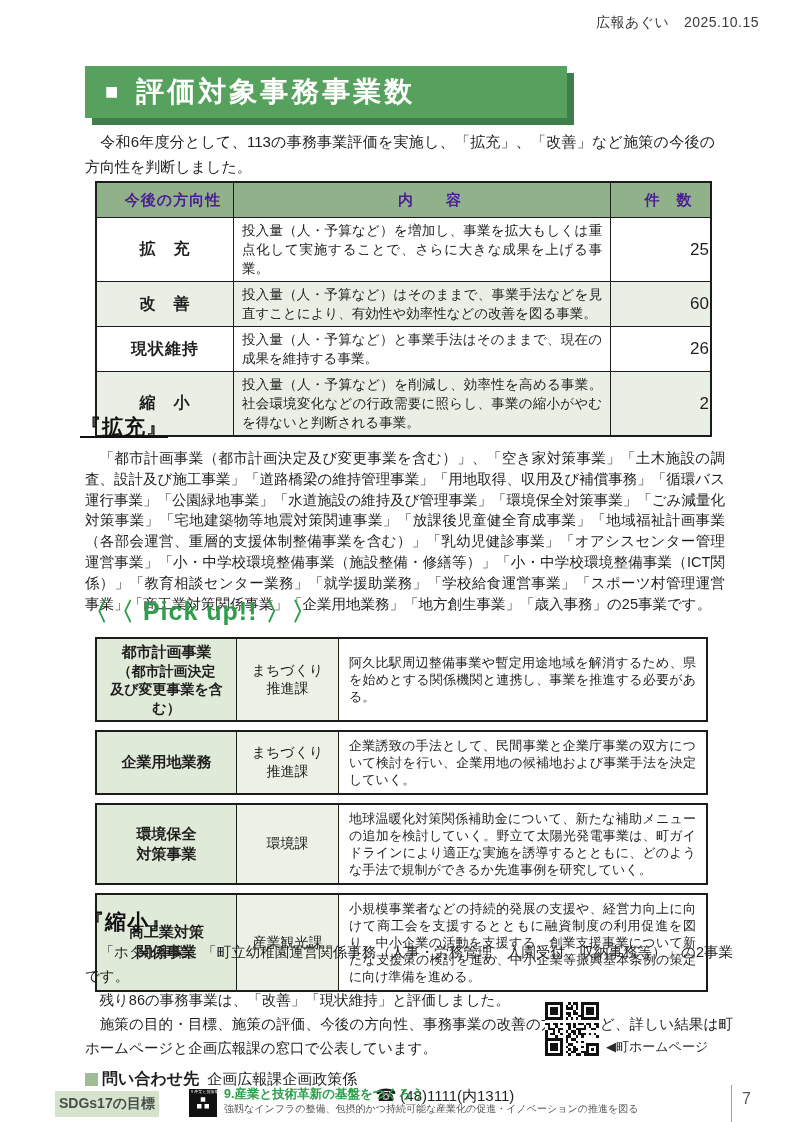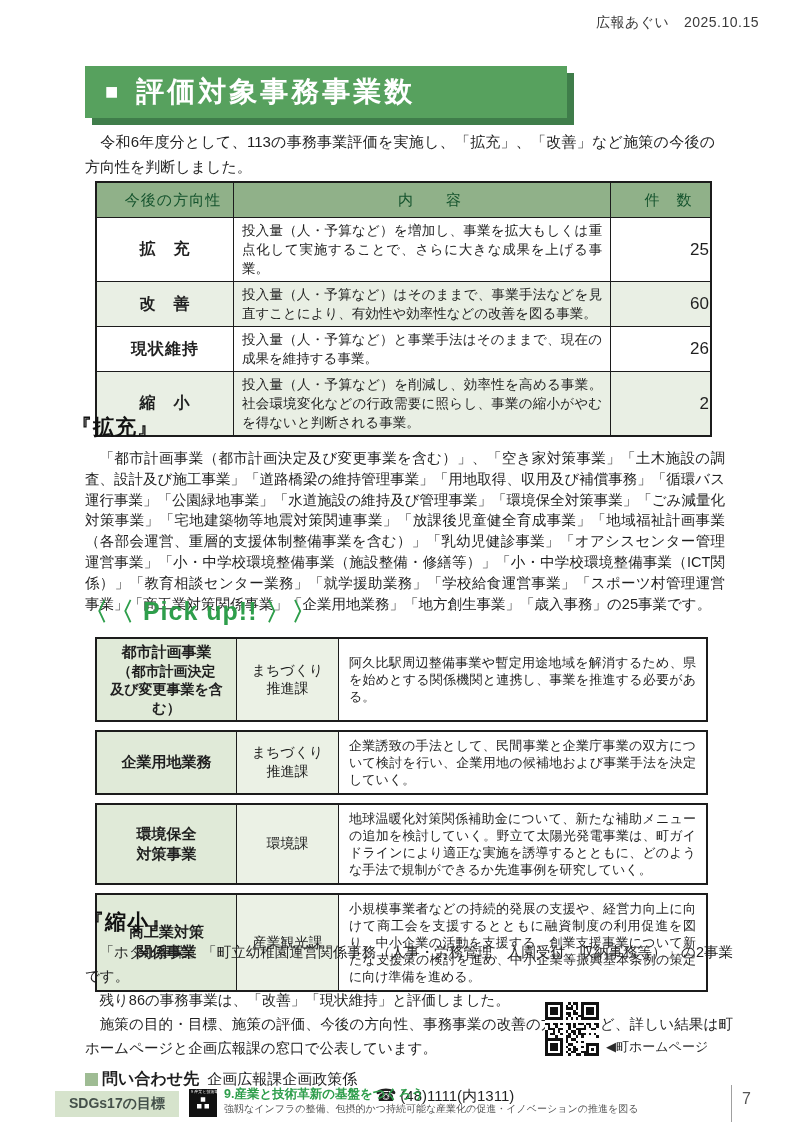--- a/index.html
+++ b/index.html
@@ -26,34 +26,34 @@
   
   .intro{top:129px;left:85px;width:630px;font-size:15px;line-height:25px;text-align:justify;}
 
   
   .dtable{
     top:181px;left:95px;width:617px;border-collapse:collapse;
     border:2px solid #1c1c1c;table-layout:fixed;
   }
   .dtable th,.dtable td{border:1px solid #1c1c1c;}
   .dtable th{
-    background:#90b189;color:#14532d;font-size:15px;font-weight:normal;
+    background:#90b189;color:#4c1d95;font-size:15px;font-weight:bold;
     height:32px;letter-spacing:1px;padding-left:17px;
   }
   .col-dir{width:137px;} .col-desc{width:376px;} .col-cnt{width:100px;}
   .dtable td.dir{font-size:16px;font-weight:bold;text-align:center;letter-spacing:1px;}
   .dtable td.desc{font-size:13.5px;line-height:19px;padding:3px 8px;text-align:justify;}
   .dtable td.cnt{font-size:17px;text-align:right;}
   .dtable tr.alt td{background:#e9efe4;}
   .dtable tr td{background:#ffffff;}
   .dtable tr.alt td{background:#e9efe4;}
 
   
   .sec-h{font-size:21px;font-weight:bold;color:#111111;letter-spacing:1px;}
-  .h-expand{top:413px;left:71px;}
+  .h-expand{top:413px;left:80px;text-decoration:underline;}
   .h-reduce{top:908px;left:83px;}
   .pickup-h{top:595px;left:83px;font-size:25px;font-weight:bold;color:#2e9e4b;letter-spacing:1px;}
 
   
   .expand-body{
     top:448px;left:85px;width:640px;font-size:14.5px;line-height:20.8px;
     text-align:justify;text-indent:1em;
   }
 
   
@@ -88,21 +88,21 @@
   
   .contact{top:1053px;left:85px;display:flex;align-items:center;font-size:15px;}
   .contact-sq{width:13px;height:13px;background:#9fbc94;margin-right:4px;}
   .contact-label{font-size:16px;font-weight:bold;}
   .contact-org{margin-left:8px;}
   .contact-phone{margin-left:18px;margin-top:32px;}
   .phone-glyph{font-size:17px;margin-right:4px;}
 
   
   .sdgs-box{
-    top:1091px;left:55px;width:124px;height:26px;background:#d6e3cc;
+    top:1091px;left:55px;width:104px;height:26px;background:#d6e3cc;
     display:flex;align-items:center;justify-content:center;
     font-size:14px;font-weight:bold;color:#44504a;
   }
   .sdg-icon{
     top:1089px;left:189px;width:28px;height:28px;background:#111111;
     display:flex;flex-direction:column;align-items:center;overflow:hidden;
   }
   .sdg-icon-text{
     color:#ffffff;font-size:4px;line-height:6px;white-space:nowrap;
     align-self:flex-start;padding-left:2px;

